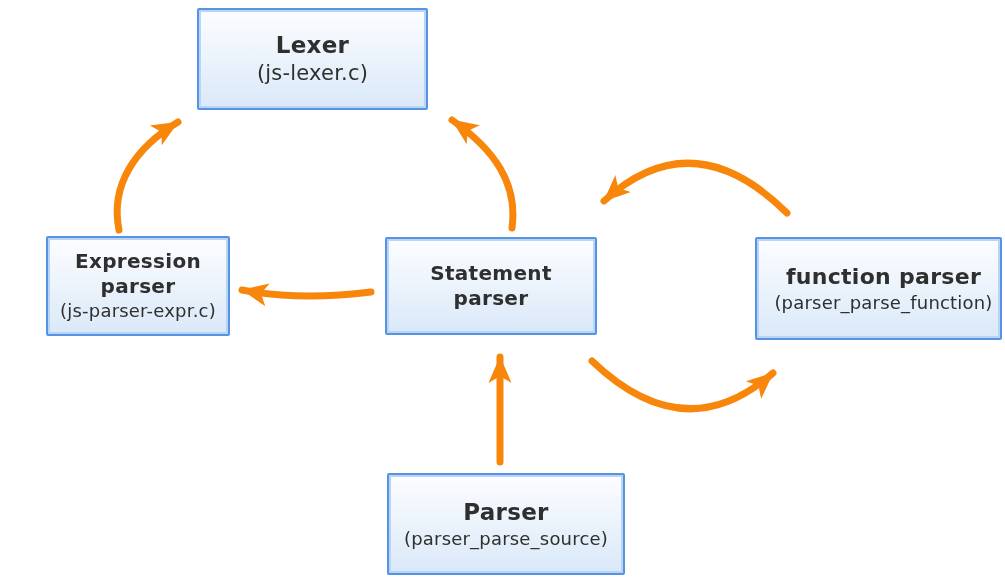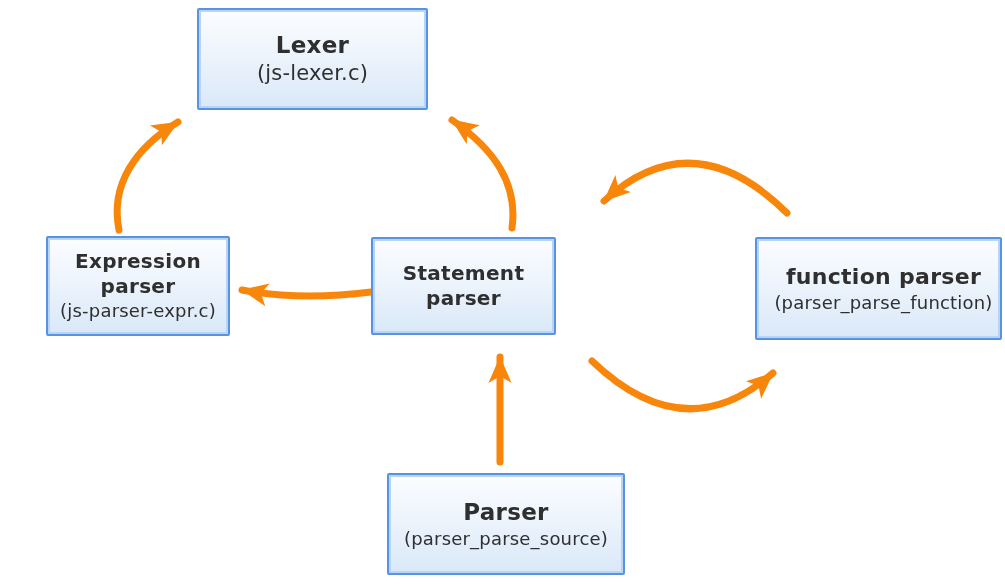--- a/index.html
+++ b/index.html
@@ -56,21 +56,21 @@
     line-height: 1.25;
     letter-spacing: 0.3px;
   }
   .node-subtitle {
     font-weight: normal;
     line-height: 1.3;
     letter-spacing: 0.2px;
   }
   .node-lexer       { left: 197px; top: 8px;   width: 231px; height: 102px; }
   .node-expression  { left: 10px;  top: 236px; width: 184px; height: 100px; margin-left: 36px; }
-  .node-statement   { left: 371px; top: 237px; width: 185px; height: 98px;  }
+  .node-statement   { left: 385px; top: 237px; width: 212px; height: 98px;  }
   .node-function    { left: 755px; top: 237px; width: 247px; height: 103px; padding-left: 16px; }
   .node-parser      { left: 387px; top: 473px; width: 238px; height: 102px; }
 
   .node-lexer .node-title      { font-size: 23px; }
   .node-lexer .node-subtitle   { font-size: 21px; }
   .node-expression .node-title    { font-size: 20px; }
   .node-expression .node-subtitle { font-size: 18px; }
   .node-statement .node-title     { font-size: 20px; }
   .node-statement .node-subtitle  { font-size: 18px; }
   .node-function .node-title      { font-size: 22px; }

